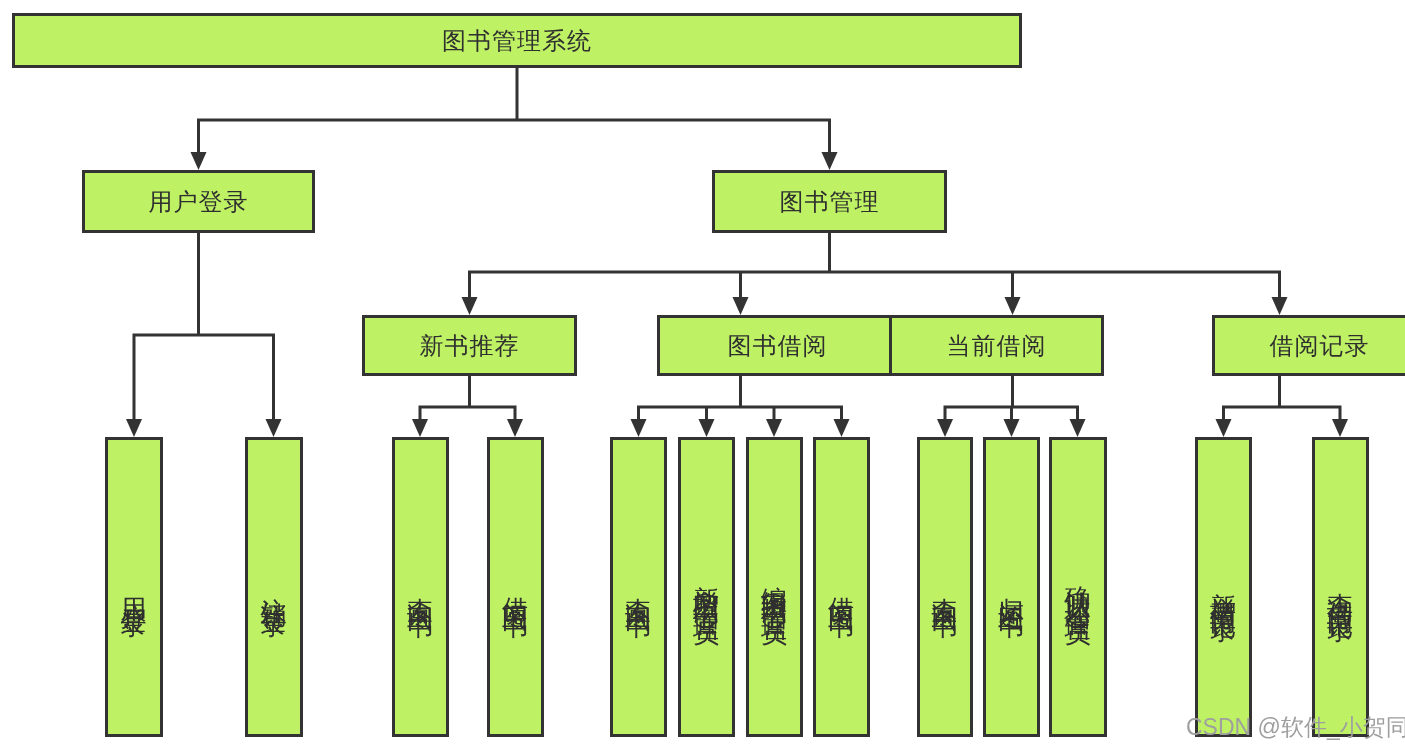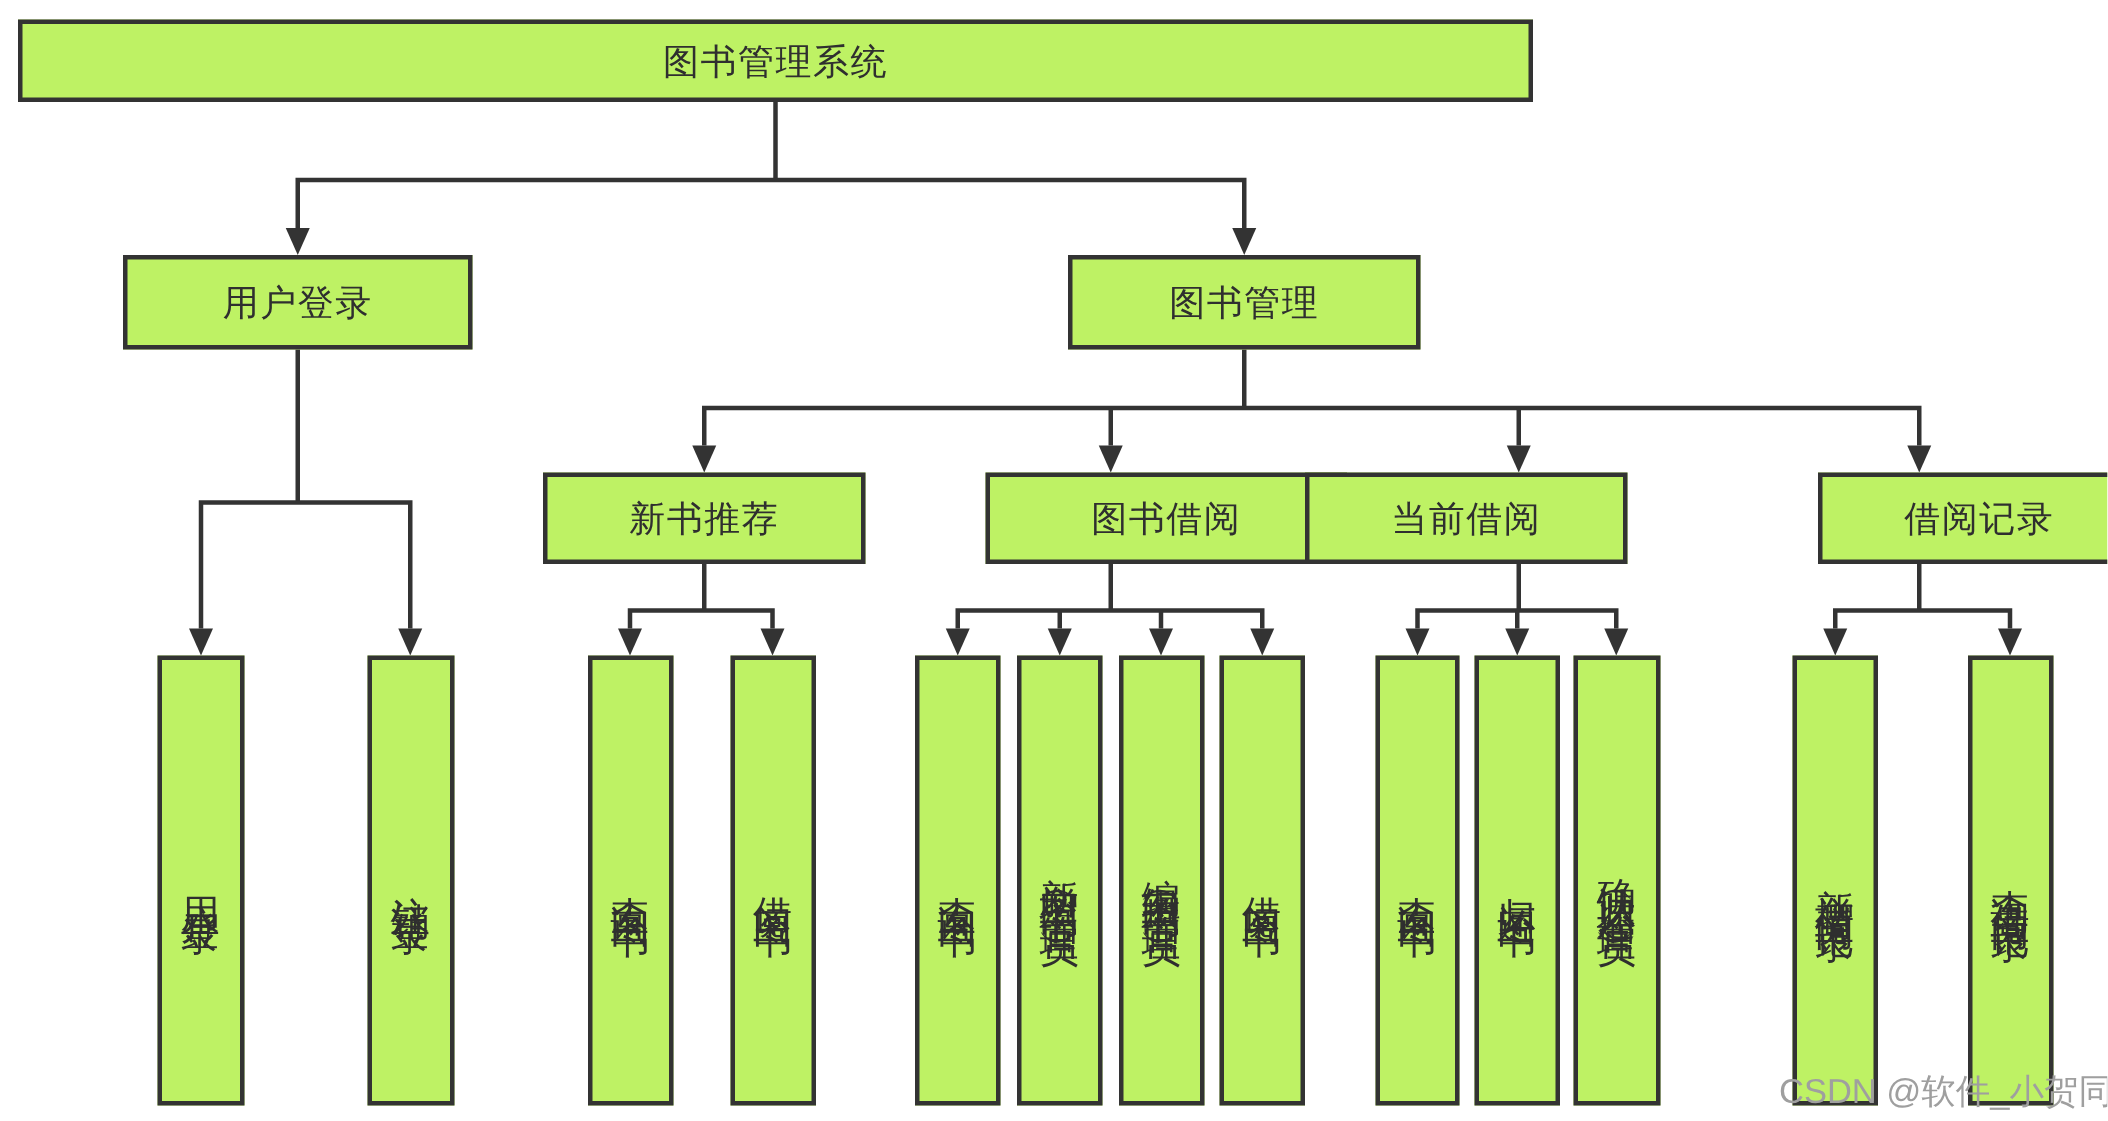--- a/index.html
+++ b/index.html
@@ -114,21 +114,21 @@
     </g>
   </svg>
 
   <div class="box h-box" style="left:12px; top:13px; width:1010px; height:55px;">图书管理系统</div>
 
   <div class="box h-box" style="left:82px; top:170px; width:233px; height:63px;">用户登录</div>
   <div class="box h-box" style="left:712px; top:170px; width:235px; height:63px;">图书管理</div>
 
   <div class="box h-box" style="left:362px; top:315px; width:215px; height:61px;">新书推荐</div>
   <div class="box h-box" style="left:633px; top:315px; width:241px; height:61px;margin-left:24px;">图书借阅</div>
-  <div class="box h-box" style="left:870px; top:315px; width:215px; height:61px;">当前借阅</div>
+  <div class="box h-box" style="left:889px; top:315px; width:215px; height:61px;">当前借阅</div>
   <div class="box h-box" style="left:1212px; top:315px; width:215px; height:61px;">借阅记录</div>
 
   <div class="box v-box" style="left:105px; top:437px; width:58px; height:300px;">用户登录</div>
   <div class="box v-box" style="left:245px; top:437px; width:58px; height:300px;">注销登录</div>
 
   <div class="box v-box" style="left:392px; top:437px; width:57px; height:300px;">查询图书</div>
   <div class="box v-box" style="left:487px; top:437px; width:57px; height:300px;">借阅图书</div>
 
   <div class="box v-box" style="left:610px; top:437px; width:57px; height:300px;">查询图书</div>
   <div class="box v-box" style="left:678px; top:437px; width:57px; height:300px;">新增图书（管理员）</div>

